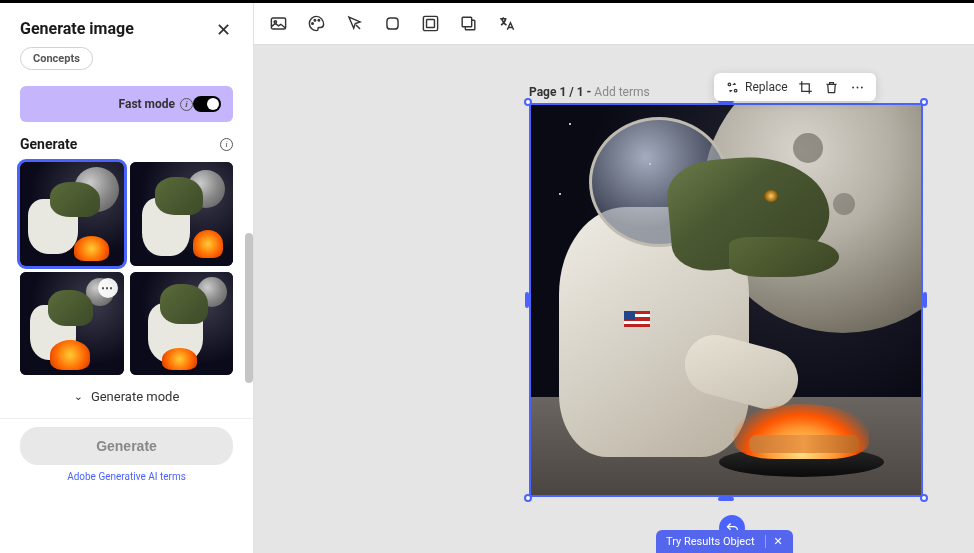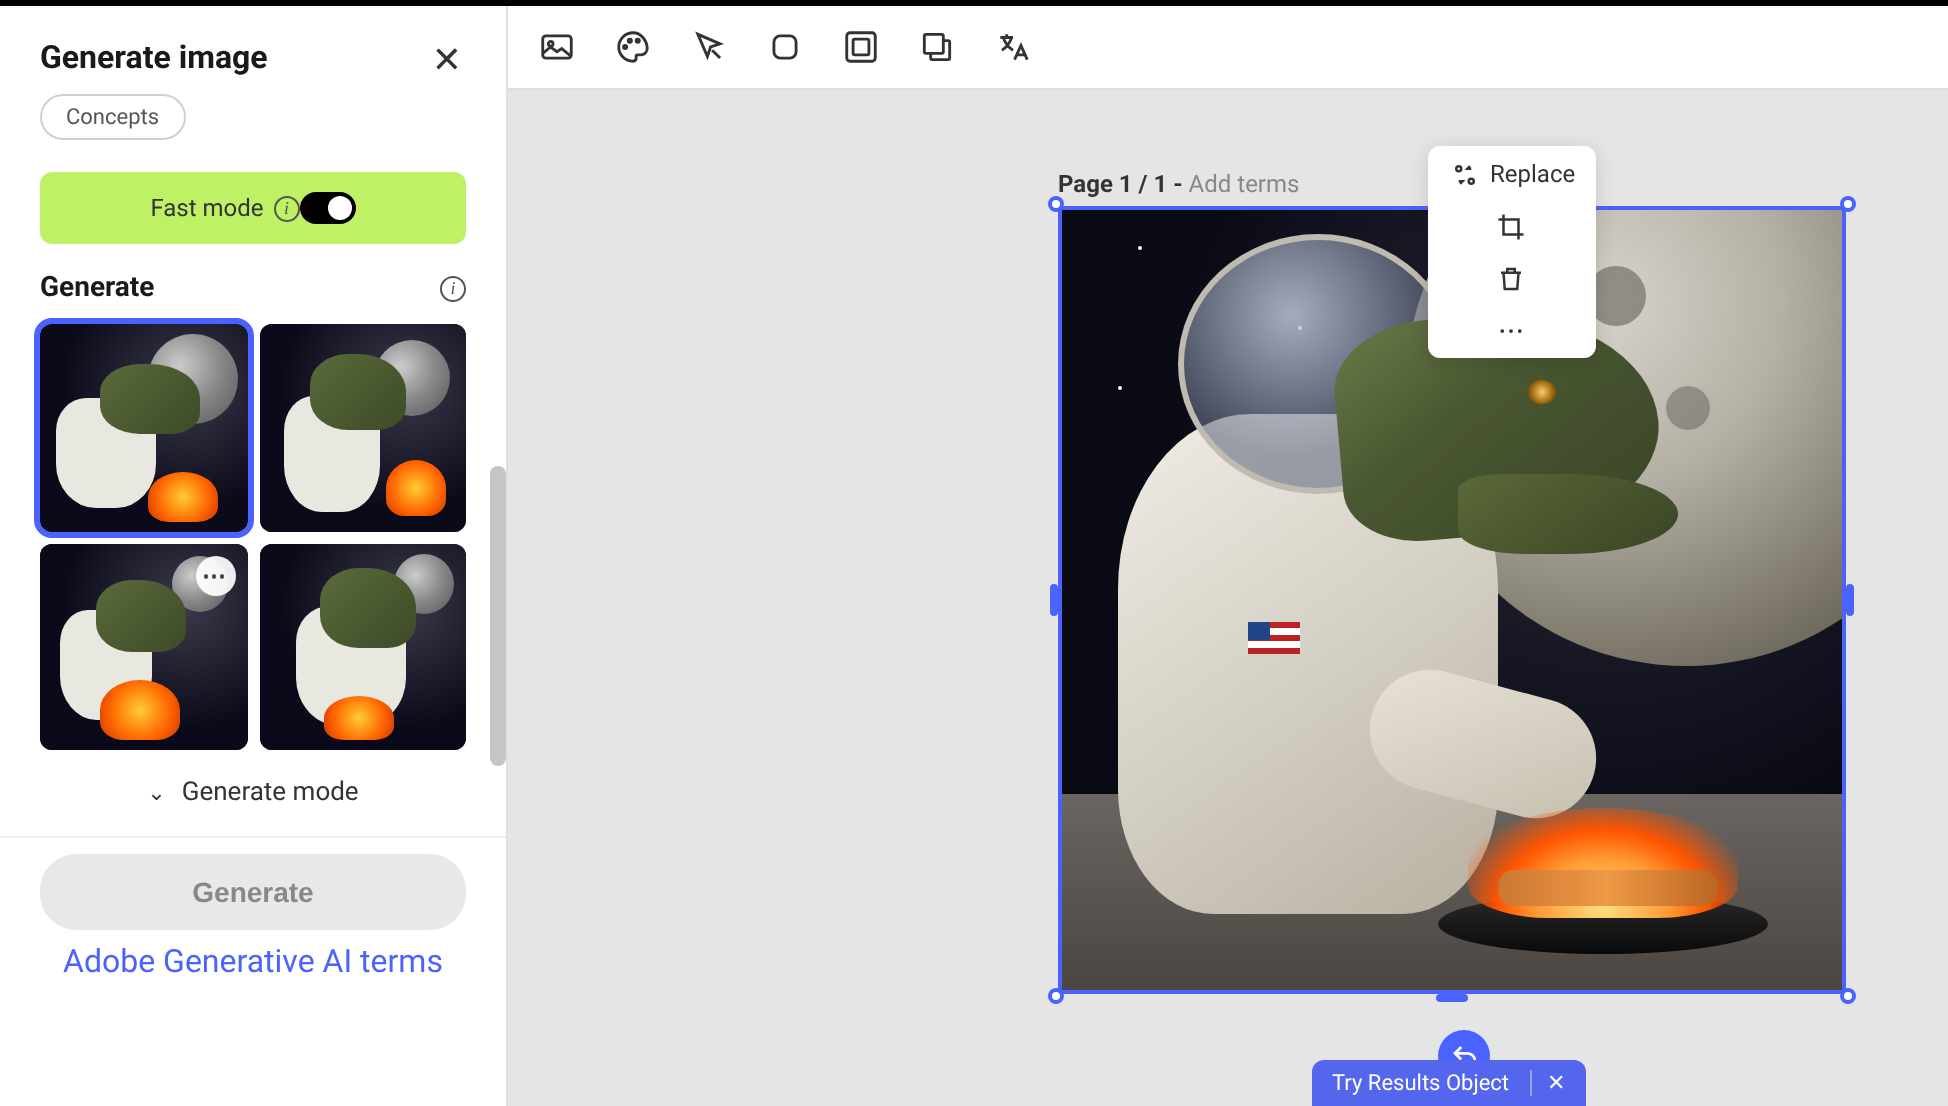--- a/index.html
+++ b/index.html
@@ -60,29 +60,31 @@
     .concepts-chip {
       margin: 0 20px 10px 20px;
       display: inline-block;
       border: 1px solid #d0d0d0;
       border-radius: 14px;
       padding: 4px 12px;
       font-size: 11px;
       color: #555;
       cursor: pointer;
       width: fit-content;
+      font-weight: bold;
     }
     .fast-mode {
       margin: 6px 20px 14px 20px;
-      background: #bef264;
+      background: #c4b5fd;
       border-radius: 6px;
       padding: 10px 12px;
       display: flex;
-      justify-content: center;
-      align-items: center;
+      justify-content: flex-end;
+      align-items: center;
+      font-weight: bold;
     }
     .fast-mode-label {
       font-size: 12px;
       color: #333;
       display: flex;
       align-items: center;
       gap: 5px;
     }
     .info-icon {
       width: 13px;
@@ -211,21 +213,21 @@
       border: none;
       border-radius: 18px;
       font-size: 14px;
       font-weight: 600;
       color: #888;
       cursor: pointer;
     }
     .terms-link {
       text-align: center;
       padding: 6px 0 2px 0;
-      font-size: 16px;
+      font-size: 10px;
       color: #4a63ff;
       cursor: pointer;
     }
     .scroll-indicator {
       position: absolute;
       right: 0;
       top: 230px;
       width: 8px;
       height: 150px;
       background: #c5c5c5;
@@ -274,21 +276,20 @@
       left: 50%;
       transform: translateX(100px);
       background: #fff;
       border-radius: 6px;
       box-shadow: 0 2px 10px rgba(0,0,0,0.15);
       display: flex;
       align-items: center;
       gap: 10px;
       padding: 6px 10px;
       z-index: 10;
-      flex-direction: column;
     }
     .ft-item {
       display: flex;
       align-items: center;
       gap: 5px;
       cursor: pointer;
       font-size: 12px;
       color: #333;
     }
     .ft-icon {

